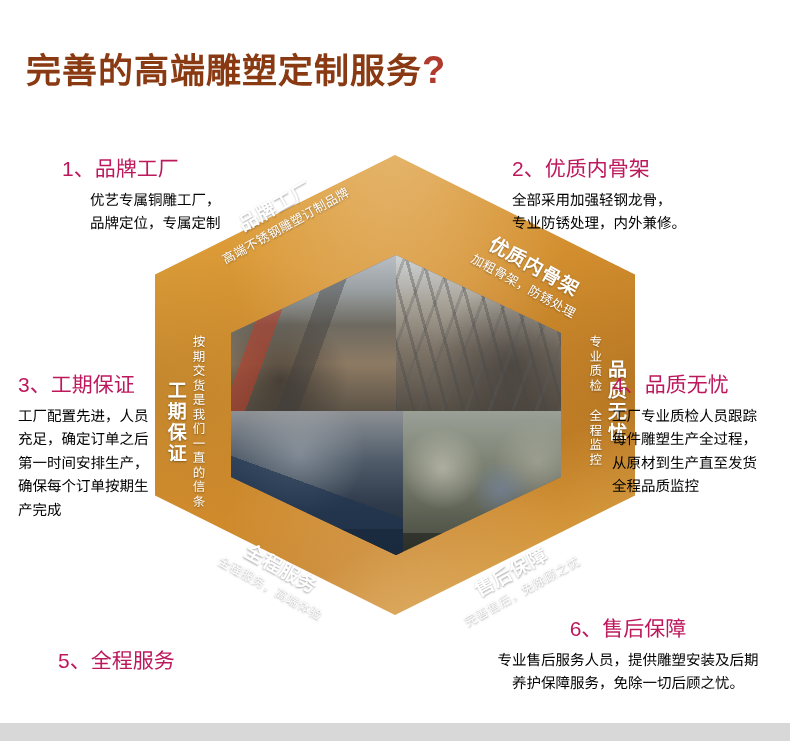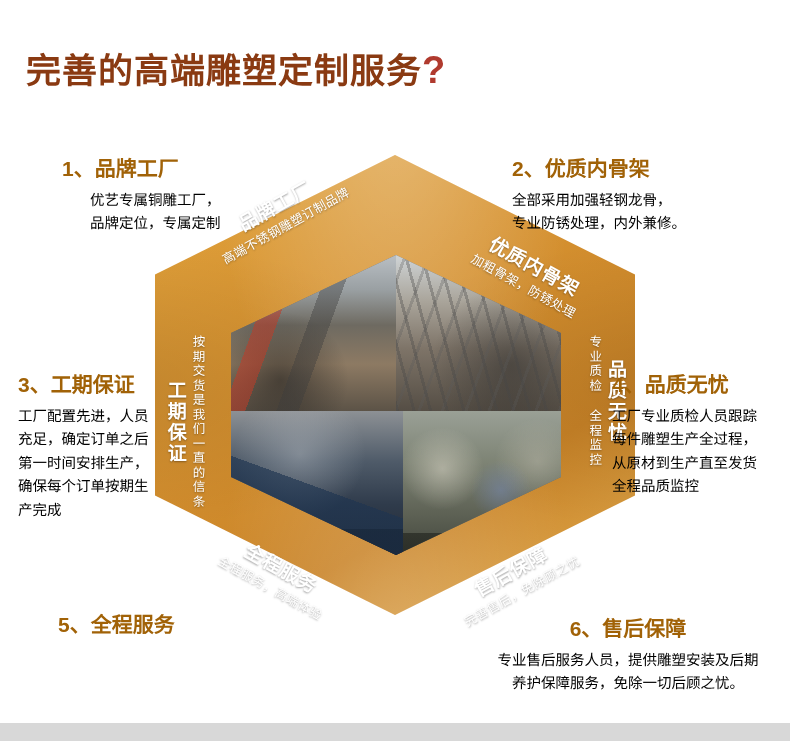--- a/index.html
+++ b/index.html
@@ -177,37 +177,37 @@
   
   .il-6 { right: 52px; bottom: 48px; transform: rotate(-29deg); transform-origin: right bottom; }
 
   
   .blk {
     position: absolute;
     width: 270px;
   }
   .blk .hd {
     font-size: 21px;
-    font-weight: bold;
-    color: #a16207;
+    font-weight: normal;
+    color: #be185d;
     margin-bottom: 7px;
     white-space: nowrap;
   }
   .blk .bd {
     font-size: 14.5px;
     color: #000000;
     line-height: 1.62;
   }
 
   .blk-1 { left: 62px; top: 152px; }
   .blk-1 .bd { padding-left: 28px; }
   .blk-2 { left: 512px; top: 152px; }
   .blk-3 { left: 18px; top: 368px; }
   .blk-4 { left: 612px; top: 368px; width: 170px; }
-  .blk-5 { left: 58px; top: 608px; }
+  .blk-5 { left: 58px; top: 644px; }
   .blk-5 .bd { padding-left: 10px; }
   .blk-6 { left: 478px; top: 612px; width: 300px; text-align: center; }
 
   
   .bottom-strip {
     position: absolute;
     left: 0;
     bottom: 0;
     width: 790px;
     height: 18px;

